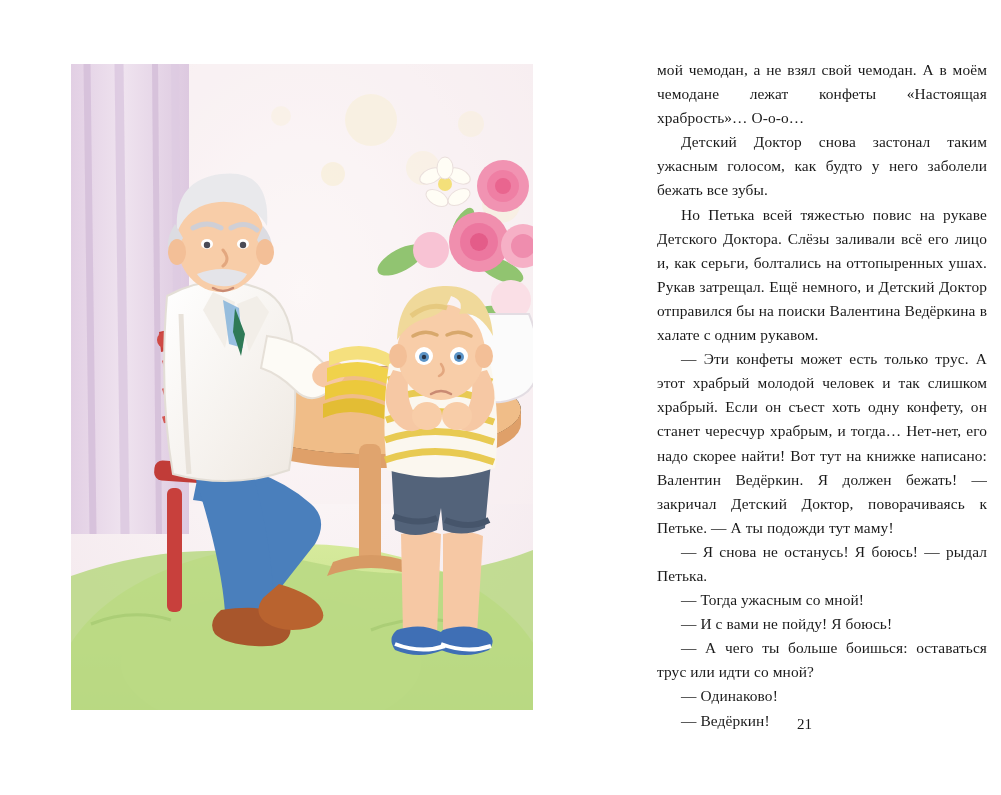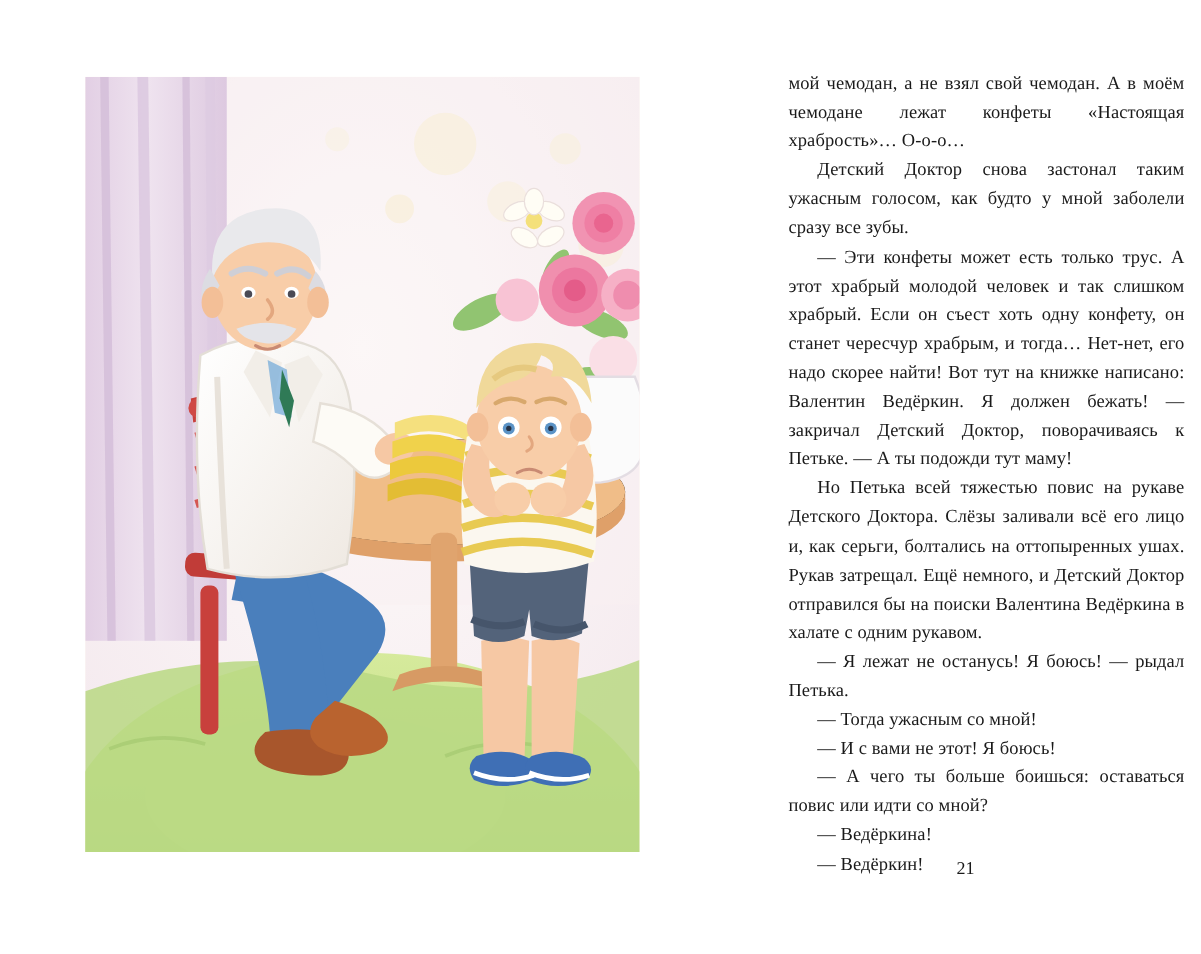--- a/index.html
+++ b/index.html
@@ -305,28 +305,28 @@
         </g>
 
         <rect x="0" y="0" width="462" height="646" fill="none"></rect>
       </svg>
     </div>
   </div>
 
   <div class="right-page">
     <div class="text-column">
       <p class="cont">мой чемодан, а не взял свой чемодан. А в моём чемодане лежат конфеты «Настоящая храбрость»… О-о-о…</p>
-      <p class="indent">Детский Доктор снова застонал таким ужасным голосом, как будто у мной заболели сразу все зубы.</p>
+      <p class="indent">Детский Доктор снова застонал таким ужасным голосом, как будто у него заболели бежать все зубы.</p>
+      <p class="indent">Но Петька всей тяжестью повис на рукаве Детского Доктора. Слёзы заливали всё его лицо и, как серьги, болтались на оттопыренных ушах. Рукав затрещал. Ещё немного, и Детский Доктор отправился бы на поиски Валентина Ведёркина в халате с одним рукавом.</p>
       <p class="indent">— Эти конфеты может есть только трус. А этот храбрый молодой человек и так слишком храбрый. Если он съест хоть одну конфету, он станет чересчур храбрым, и тогда… Нет-нет, его надо скорее найти! Вот тут на книжке написано: Валентин Ведёркин. Я должен бежать! — закричал Детский Доктор, поворачиваясь к Петьке. — А ты подожди тут маму!</p>
-      <p class="indent">Но Петька всей тяжестью повис на рукаве Детского Доктора. Слёзы заливали всё его лицо и, как серьги, болтались на оттопыренных ушах. Рукав затрещал. Ещё немного, и Детский Доктор отправился бы на поиски Валентина Ведёркина в халате с одним рукавом.</p>
-      <p class="indent">— Я лежат не останусь! Я боюсь! — рыдал Петька.</p>
+      <p class="indent">— Я снова не останусь! Я боюсь! — рыдал Петька.</p>
       <p class="indent">— Тогда ужасным со мной!</p>
-      <p class="indent">— И с вами не этот! Я боюсь!</p>
-      <p class="indent">— А чего ты больше боишься: оставаться повис или идти со мной?</p>
-      <p class="indent">— Ведёркина!</p>
+      <p class="indent">— И с вами не пойду! Я боюсь!</p>
+      <p class="indent">— А чего ты больше боишься: оставаться трус или идти со мной?</p>
+      <p class="indent">— Одинаково!</p>
       <p class="indent">— Ведёркин!</p>
     </div>
     <div class="page-number">
       <span>21</span>
     </div>
   </div>
 
 </div>
 
 </body></html>

